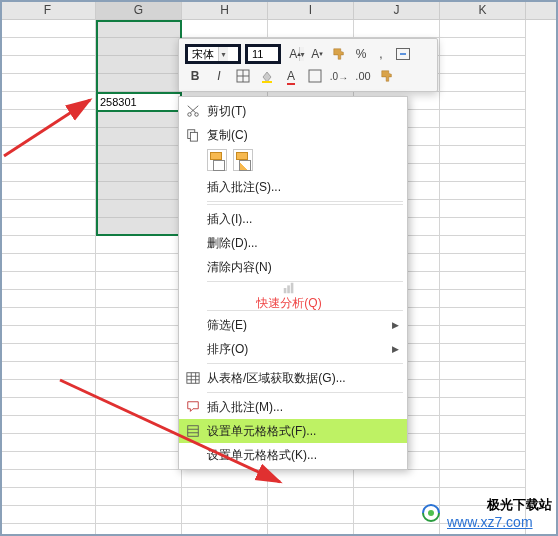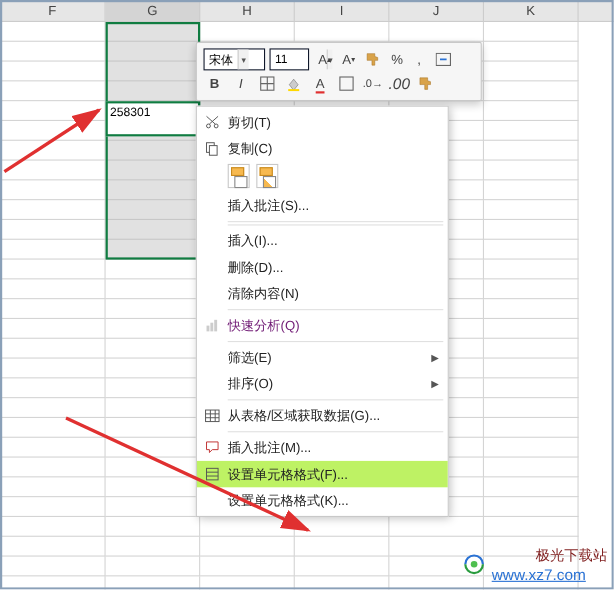--- a/index.html
+++ b/index.html
@@ -24,53 +24,53 @@
 .selected-range { position: absolute; border: 2px solid #107c41; background: rgba(180,180,180,0.4); pointer-events: none; }
 .selected-cell { position: absolute; background: #fff; border: 2px solid #107c41; font-size: 11px; padding: 0 2px; line-height: 16px; }
 
 
 .mini-toolbar {
   position: absolute; left: 178px; top: 38px; width: 260px; height: 54px;
   background: #f6f6f6; border: 1px solid #c8c8c8; border-radius: 2px;
   box-shadow: 0 3px 8px rgba(0,0,0,0.2); padding: 4px 6px;
 }
 .mt-row { display: flex; align-items: center; height: 22px; gap: 4px; }
-.mt-combo { display: flex; align-items: center; border: 1px solid #0f172a; background: #fff; font-size: 11px; height: 20px; }
+.mt-combo { display: flex; align-items: center; border: 3px solid #0f172a; background: #fff; font-size: 11px; height: 20px; }
 .mt-combo span { padding: 0 4px; }
 .mt-drop { width: 10px; height: 100%; border-left: 1px solid #ccc; background: #f1f1f1; display: flex; align-items: center; justify-content: center; font-size: 8px; color: #555; }
 .mt-btn { width: 20px; height: 20px; display: flex; align-items: center; justify-content: center; font-size: 12px; color: #444; cursor: pointer; }
 .mt-btn.sm { width: 16px; }
 
 
 .context-menu {
   position: absolute; left: 178px; top: 96px; width: 230px;
   background: #fff; border: 1px solid #c8c8c8; box-shadow: 2px 2px 8px rgba(0,0,0,0.25);
   padding: 2px 0;
 }
 .cm-item { display: flex; align-items: center; height: 24px; font-size: 12px; color: #222; padding: 0 8px 0 0; cursor: default; justify-content: center; }
-.cm-item.disabled { color: #701a75; }
+.cm-item.disabled { color: #ef4444; flex-direction: column; }
 .cm-item.highlighted { background: #bef264; }
 .cm-icon { width: 28px; display: flex; align-items: center; justify-content: center; }
 .cm-label { flex: 1; }
 .cm-arrow { font-size: 9px; color: #555; }
 .cm-sep { height: 1px; background: #e0e0e0; margin: 2px 4px 2px 28px; }
 .cm-paste-icons { display: flex; gap: 6px; padding: 2px 0 4px 28px; }
 .paste-icon { width: 20px; height: 22px; background: #fff; border: 1px solid #c8c8c8; position: relative; }
 .paste-icon::before { content: ''; position: absolute; left: 2px; top: 2px; width: 10px; height: 6px; background: #f7b94f; border: 1px solid #c88a20; }
 .paste-icon::after { content: ''; position: absolute; left: 5px; top: 10px; width: 10px; height: 9px; background: #fff; border: 1px solid #888; }
 .paste-icon.special::after { background: linear-gradient(45deg, #f7b94f 40%, #fff 40%); }
 
 
 .arrow { position: absolute; pointer-events: none; }
 
 
 .watermark { position: absolute; right: 6px; bottom: 6px; display: flex; align-items: center; gap: 4px; }
 .wm-logo { width: 24px; height: 24px; }
 .wm-text { font-size: 13px; }
-.wm-top { color: #7f1d1d; font-weight: normal; margin-left: 40px; }
+.wm-top { color: #000000; font-weight: bold; margin-left: 40px; }
 .wm-bottom { color: #2a72d4; font-size: 14px; text-decoration: underline; }
 
 
 .app-border { position: absolute; inset: 0; border: 2px solid #8aa0b8; pointer-events: none; }
 </style>
 </head>
 <body>
 
 <div class="col-headers">
   <div class="col-header col-F">F</div>
@@ -312,21 +312,21 @@
 <div class="row">
     <div class="cell col-F"></div>
     <div class="cell col-G"></div>
     <div class="cell col-H"></div>
     <div class="cell col-I"></div>
     <div class="cell col-J"></div>
     <div class="cell col-K"></div>
   </div>
 
 <div class="selected-range" style="left:96px; top:20px; width:86px; height:216px;"></div>
-<div class="selected-cell" style="left:96px; top:92px; width:86px; height:32px;">258301</div>
+<div class="selected-cell" style="left:96px; top:92px; width:86px; height:20px;">258301</div>
 
 <div class="mini-toolbar">
   <div class="mt-row">
     <div class="mt-combo" style="width:56px;">
       <span>宋体</span>
       <div class="mt-drop">▾</div>
     </div>
     <div class="mt-combo" style="width:36px;gap:32px;">
       <span>11</span>
       <div class="mt-drop">▾</div>
@@ -365,21 +365,21 @@
     </div>
     <div class="mt-btn">
       <span style="position:relative;">A<span style="position:absolute;left:0;bottom:-2px;width:100%;height:2px;background:#e03030;"></span></span>
     </div>
     <div class="mt-btn">
       <svg width="14" height="14" viewBox="0 0 14 14">
           <rect x="1" y="1" width="12" height="12" fill="none" stroke="#666"></rect>
         </svg>
     </div>
     <div class="mt-btn" style="font-size:10px;">.0→</div>
-    <div class="mt-btn" style="font-size:14px;font-style:italic;">.00</div>
+    <div class="mt-btn" style="font-size:11px;">.00</div>
     <div class="mt-btn">
       <svg width="14" height="14" viewBox="0 0 16 16">
           <path d="M2 2h8v3l3 1v3h-3v5H7V9H2z" fill="#d9a34a" stroke="#a06a1a" stroke-width="0.5"></path>
         </svg>
     </div>
   </div>
 </div>
 
 <div class="context-menu">
   <div class="cm-item">

